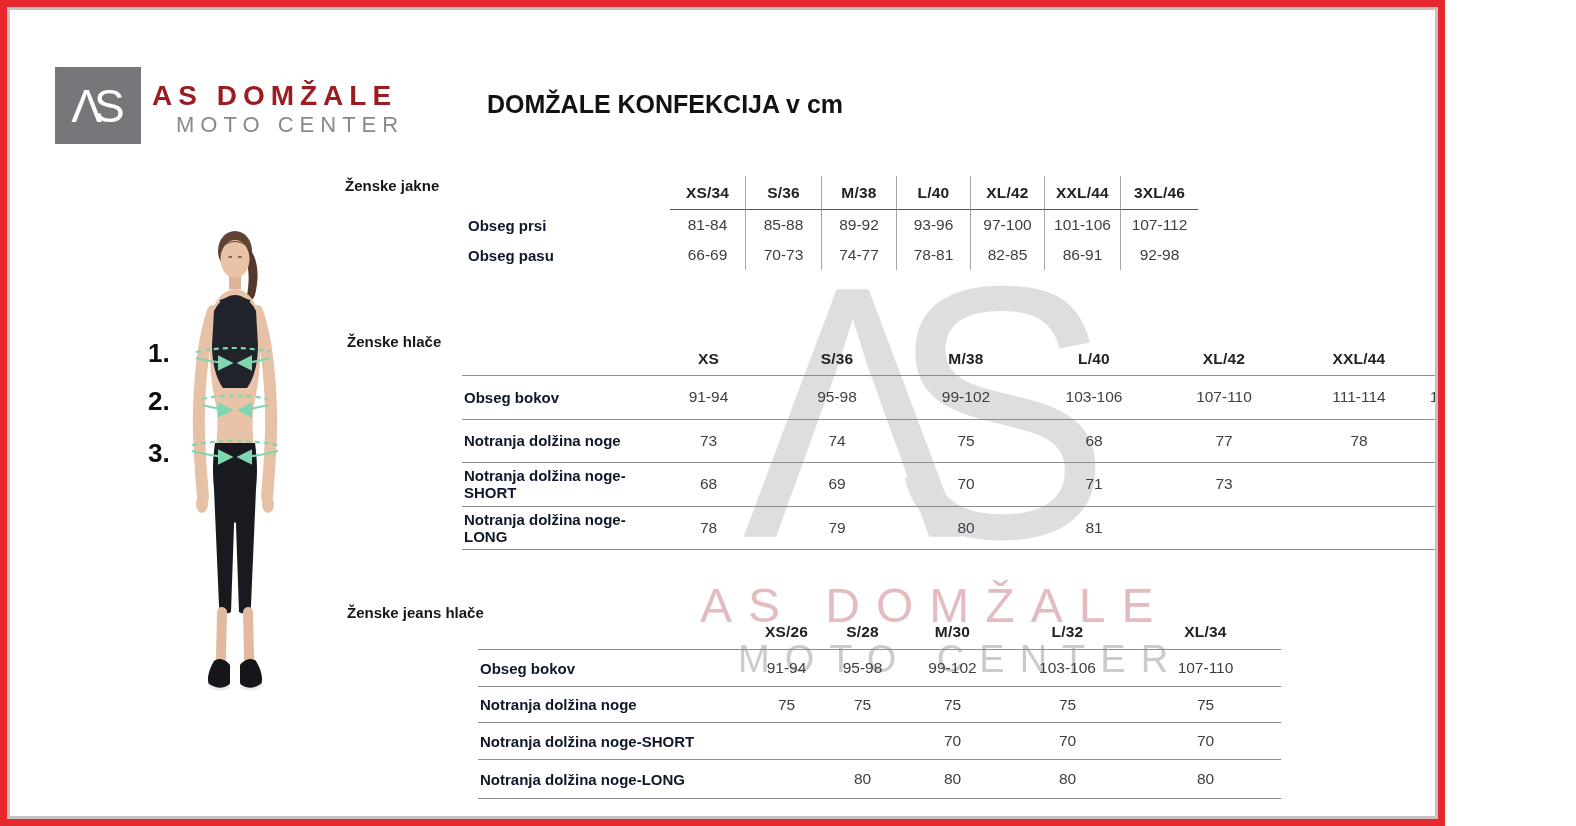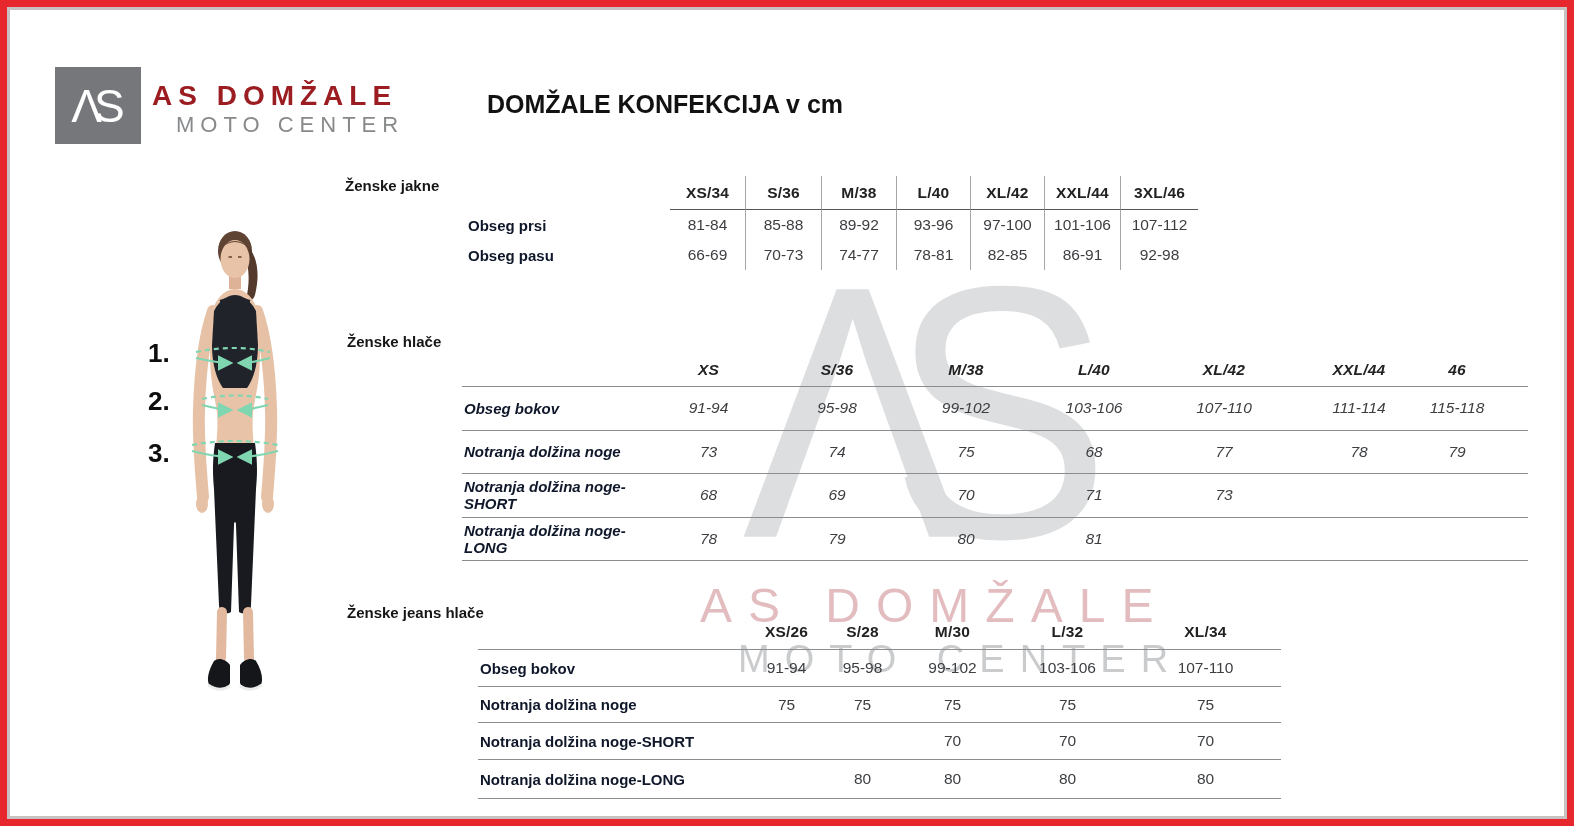--- a/index.html
+++ b/index.html
@@ -1,17 +1,17 @@
 <!DOCTYPE html>
 <html><head>
 <meta charset="utf-8">
 <style>
   html,body{margin:0;padding:0;}
   body{font-family:"Liberation Sans","DejaVu Sans",sans-serif;background:#fff;}
-  .page{position:relative;width:1574px;height:826px;background:#ffffff;overflow:hidden;}
+  .page{position:relative;width:1401px;height:826px;background:#ffffff;overflow:hidden;padding-left:44px;}
   .border-red{position:absolute;inset:0;border:7px solid #e6282e;pointer-events:none;z-index:50;}
   .border-gray{position:absolute;inset:7px;border:3px solid #c7c1c2;pointer-events:none;z-index:50;}
 
   
   .logo-square{position:absolute;left:55px;top:67px;width:86px;height:77px;background:#76777a;
     display:flex;align-items:center;justify-content:center;z-index:3;}
   .logo-monogram{color:#fff;font-size:46px;letter-spacing:-8px;padding-right:8px;font-weight:400;}
   .brand-1{position:absolute;left:152px;top:80px;font-size:28px;font-weight:700;letter-spacing:6px;color:#9b1d22;z-index:3;}
   .brand-2{position:absolute;left:176px;top:112px;font-size:22px;font-weight:400;letter-spacing:6px;color:#87898b;z-index:3;}
   .doc-title{position:absolute;left:487px;top:90px;font-size:25px;font-weight:700;color:#121212;z-index:3;}
@@ -38,21 +38,21 @@
   
   .t1{position:absolute;left:462px;top:176px;display:grid;z-index:4;
       grid-template-columns:208px 75px 76px 75px 74px 74px 76px 78px;
       grid-template-rows:34px 30px 30px;}
   .t1 .hd{border-bottom:1.5px solid #55585a;}
   .t1 .corner{border-bottom:none;}
   .t1 .vl{border-left:1px solid #a3a7aa;}
   .t1 .lab{padding-left:6px;}
 
   
-  .t2{position:absolute;left:462px;top:348px;width:1066px;z-index:4;font-style:italic;}
+  .t2{position:absolute;left:462px;top:337px;width:1066px;z-index:4;}
   .t2 .row{display:grid;grid-template-columns:183px 127px 130px 128px 128px 132px 138px 100px;
            border-bottom:1px solid #898d90;height:42.5px;}
   .t2 .hrow{height:38px;}
   .t2 .hrow .cell{align-items:flex-end;padding-bottom:7px;}
   .t2 .cell:nth-child(8){padding-right:42px;box-sizing:border-box;}
   .t2 .lab{padding-left:2px;}
 
   
   .t3{position:absolute;left:478px;top:604px;width:803px;z-index:4;}
   .t3 .row{display:grid;grid-template-columns:270px 77px 75px 105px 125px 151px;

